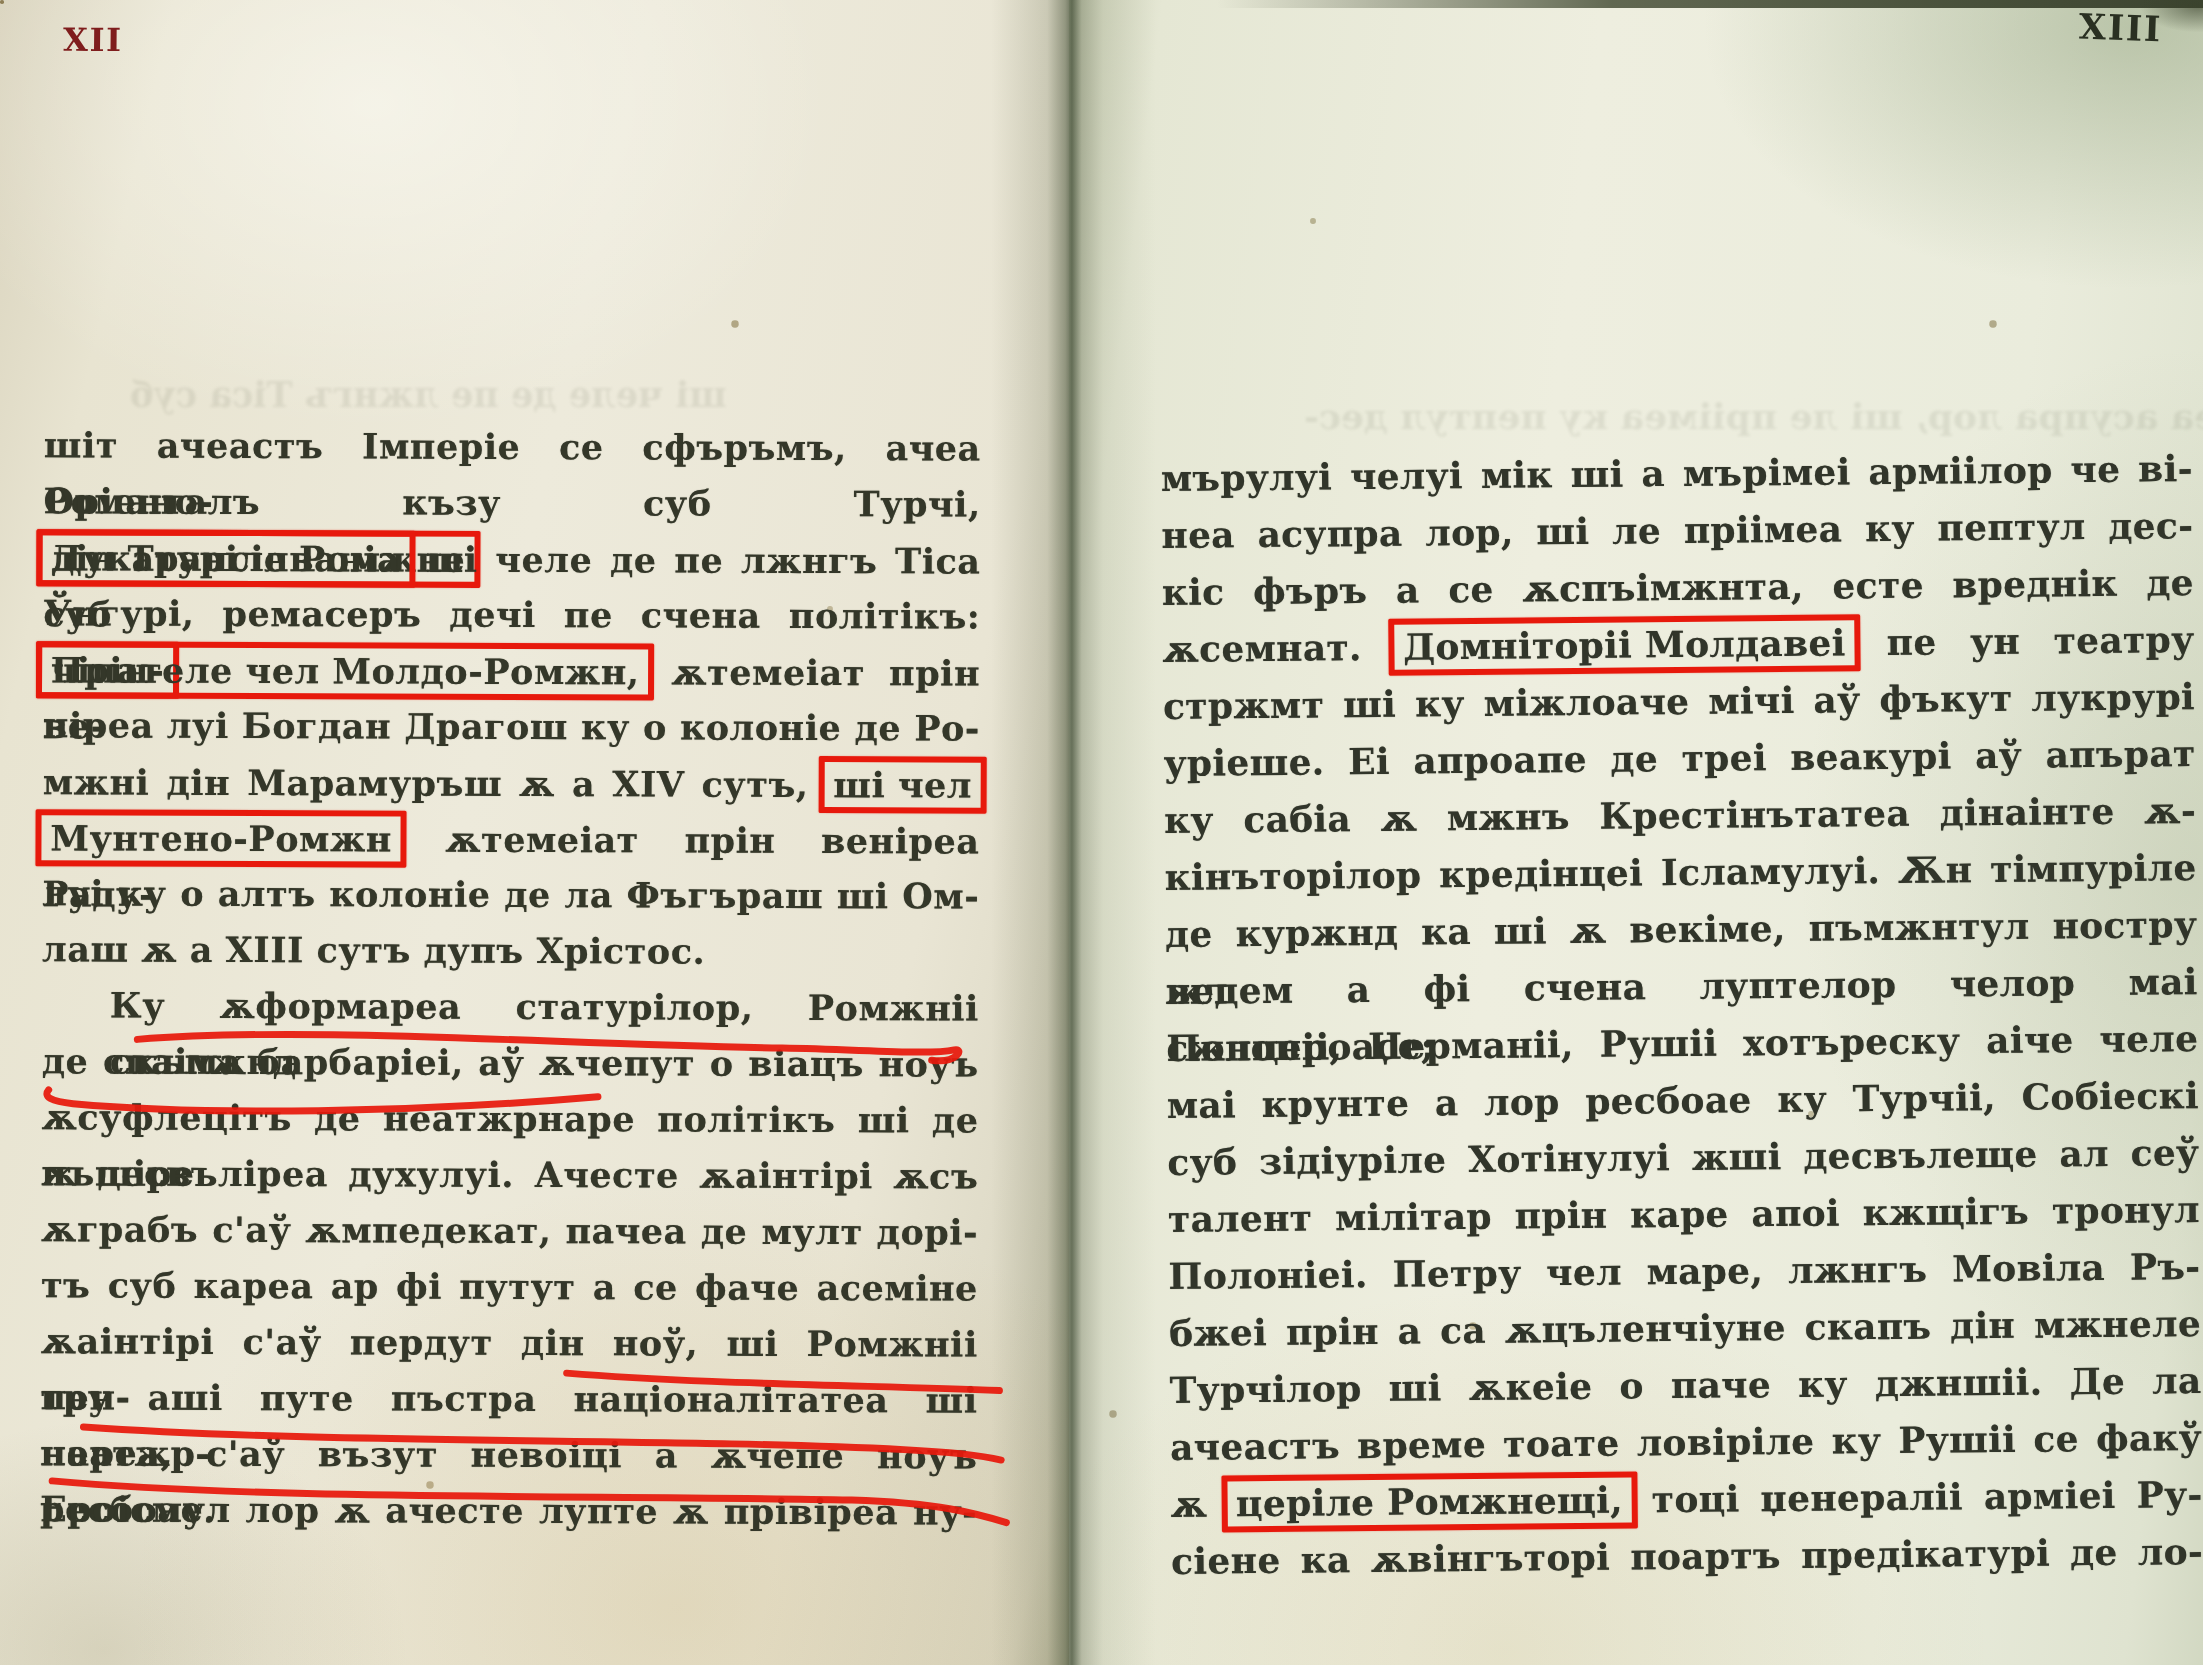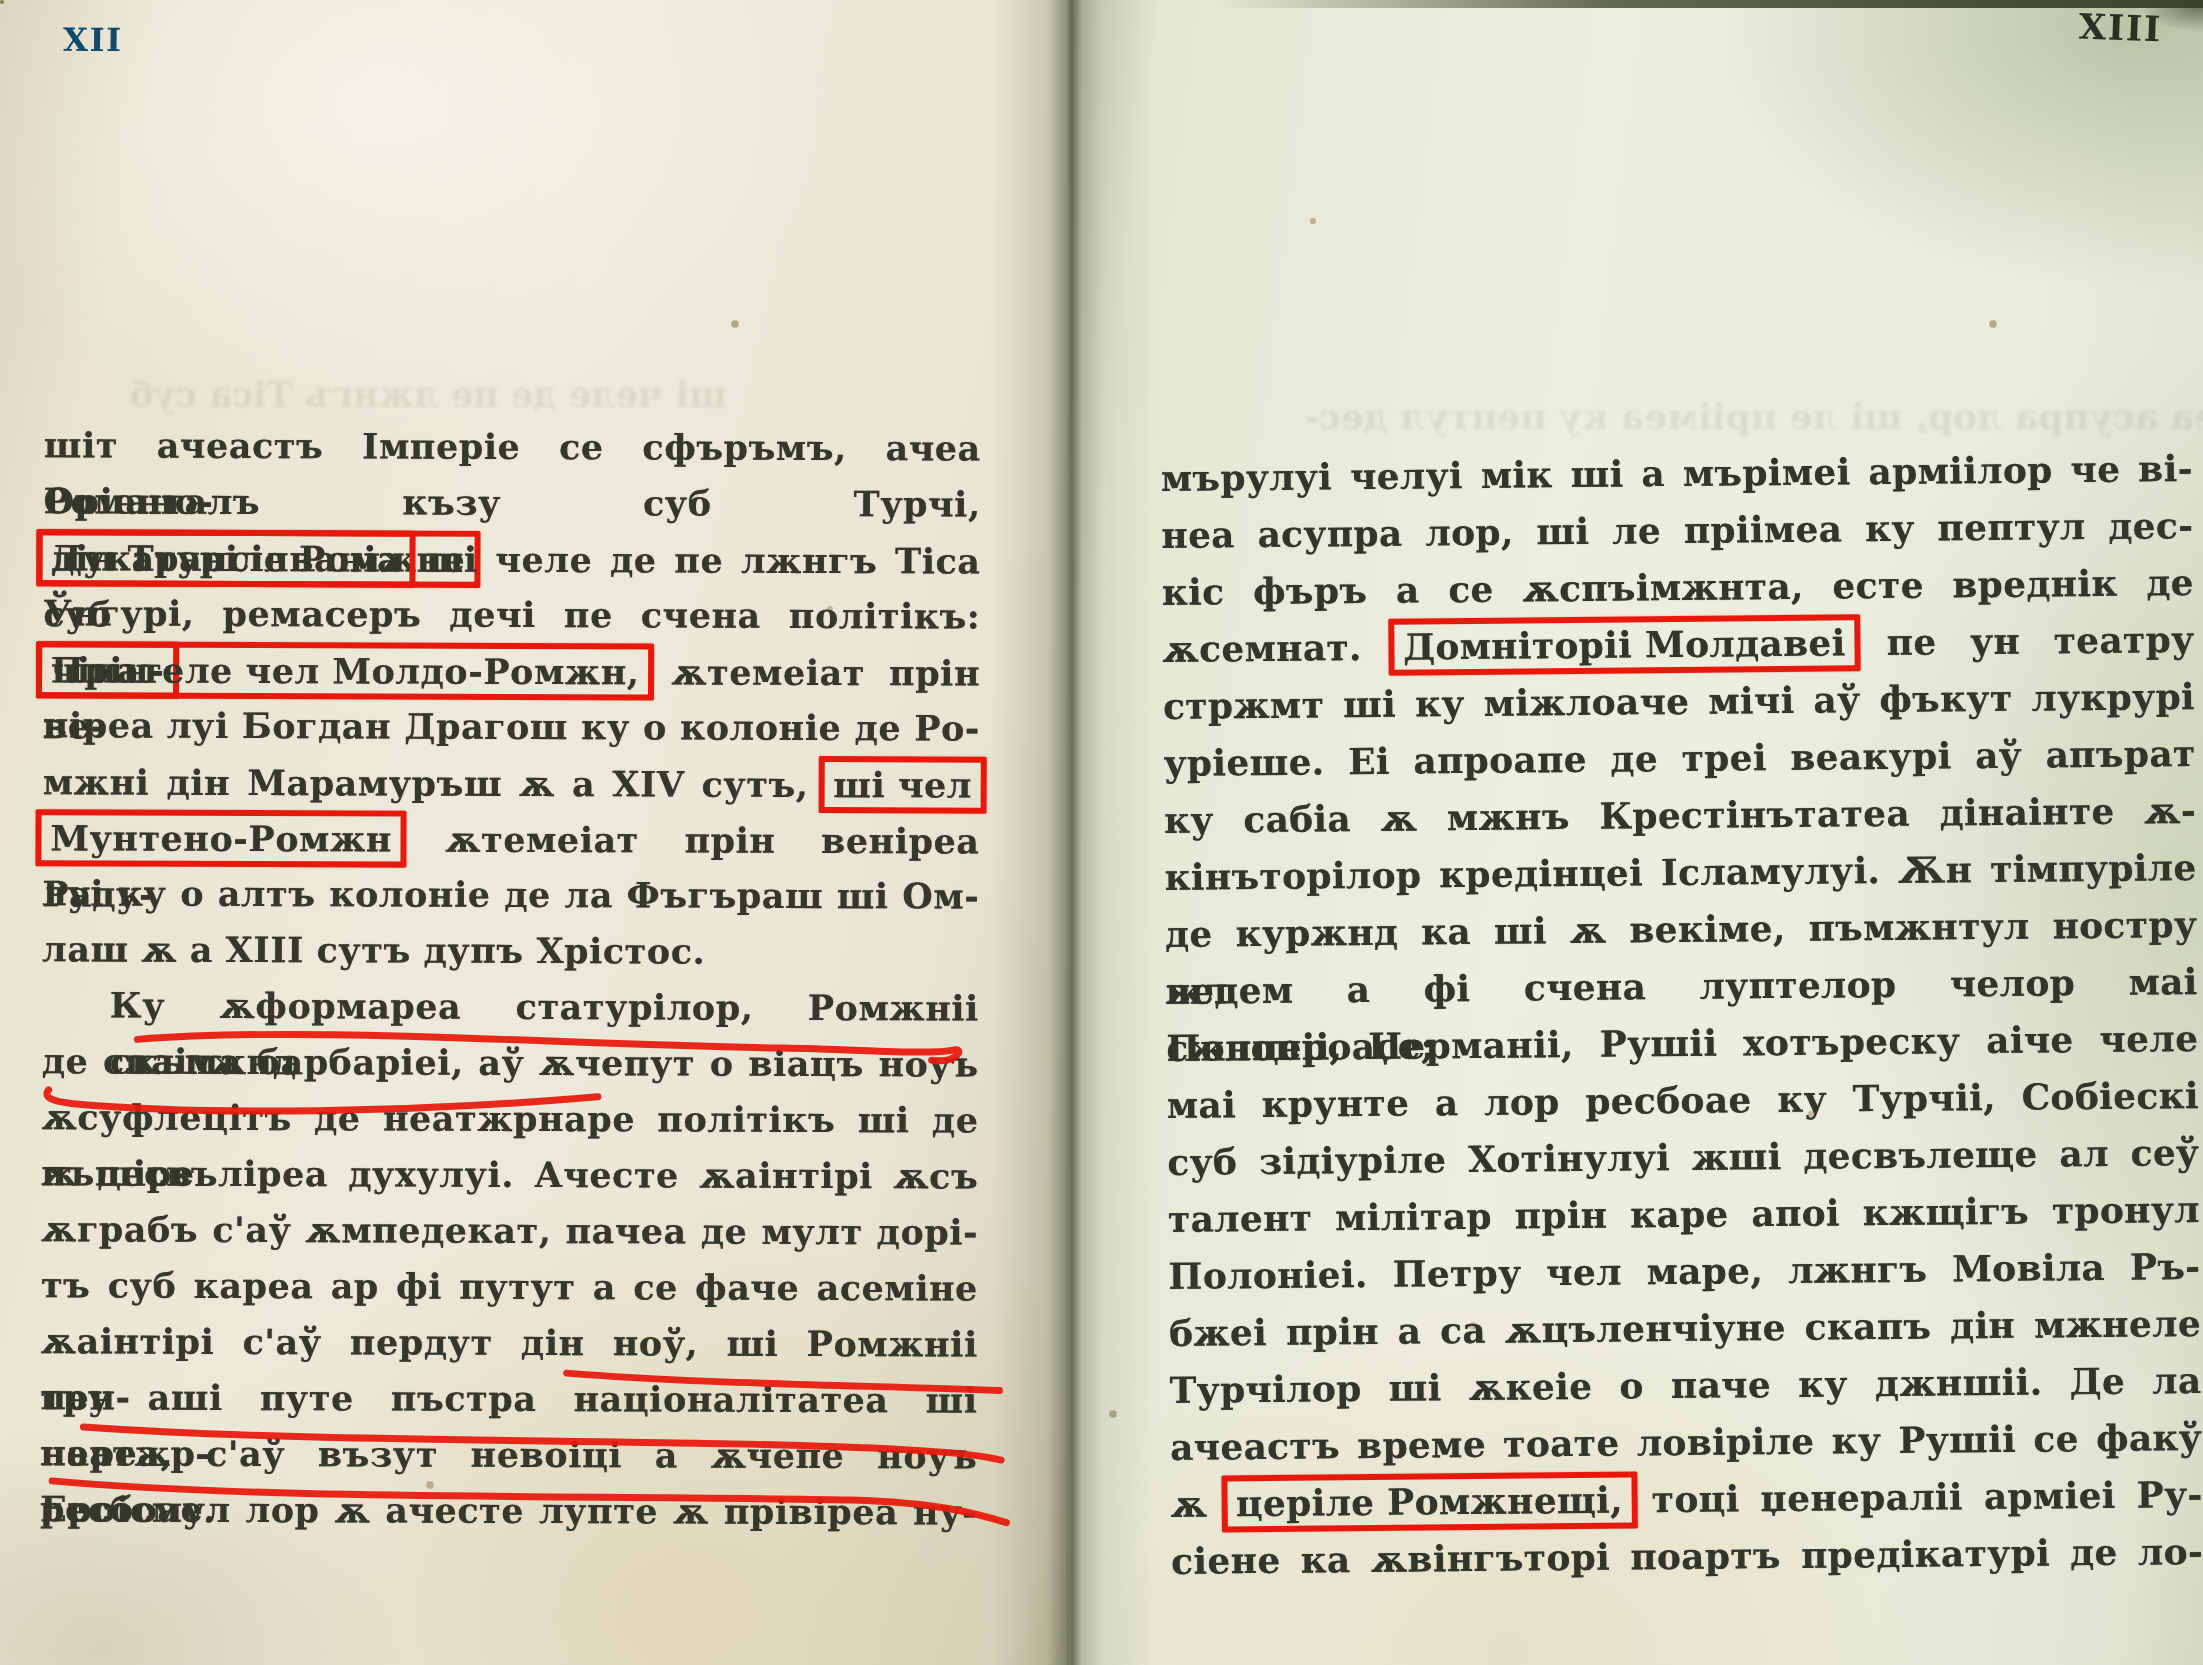--- a/index.html
+++ b/index.html
@@ -43,21 +43,21 @@
     position:absolute;left:2094px;top:0;width:110px;height:61px;
     background:radial-gradient(78px 35px at 95% 10%, rgba(58,66,44,.65), rgba(58,66,44,0) 75%);
   }
   .specks{position:absolute;left:0;top:0;width:3.5px;height:3.5px;border-radius:50%;
     background:rgba(122,104,58,.8);
     box-shadow:733px 322px 0 1.7px rgba(130,112,62,.55), 428px 1483px 0 1.7px rgba(140,118,66,.5),
       1311px 219px 0 0.9px rgba(125,110,60,.45), 1991px 322px 0 1.7px rgba(120,104,56,.5),
       1471px 1324px 0 1.7px rgba(150,128,70,.45), 1809px 1112px 0 0.9px rgba(130,112,60,.4),
       828px 607px 0 0.9px rgba(130,112,60,.4), 1111px 1412px 0 1.7px rgba(110,96,52,.45);}
   
-  .pn{position:absolute;font-weight:700;letter-spacing:1.7px;color:#0c4a6e;}
+  .pn{position:absolute;font-weight:700;letter-spacing:1.7px;color:#7f1d1d;}
   .pn-left{left:63px;top:21px;font-size:32px;transform:rotate(.5deg);}
   .pn-right{left:2079px;top:7px;font-size:35px;transform:rotate(2deg);color:#2a3022;}
   
   .textblock{position:absolute;font-weight:700;}
   .tb-left{left:42px;top:419px;width:937px;font-size:35px;letter-spacing:0.5px;
     transform:rotate(.2deg);}
   .tb-right{left:1166px;top:445px;width:1032px;font-size:36px;letter-spacing:0.3px;
     transform:rotate(-.55deg);}
   .tline{height:56px;line-height:56px;white-space:normal;
     text-align:justify;text-align-last:justify;color:#343729;

